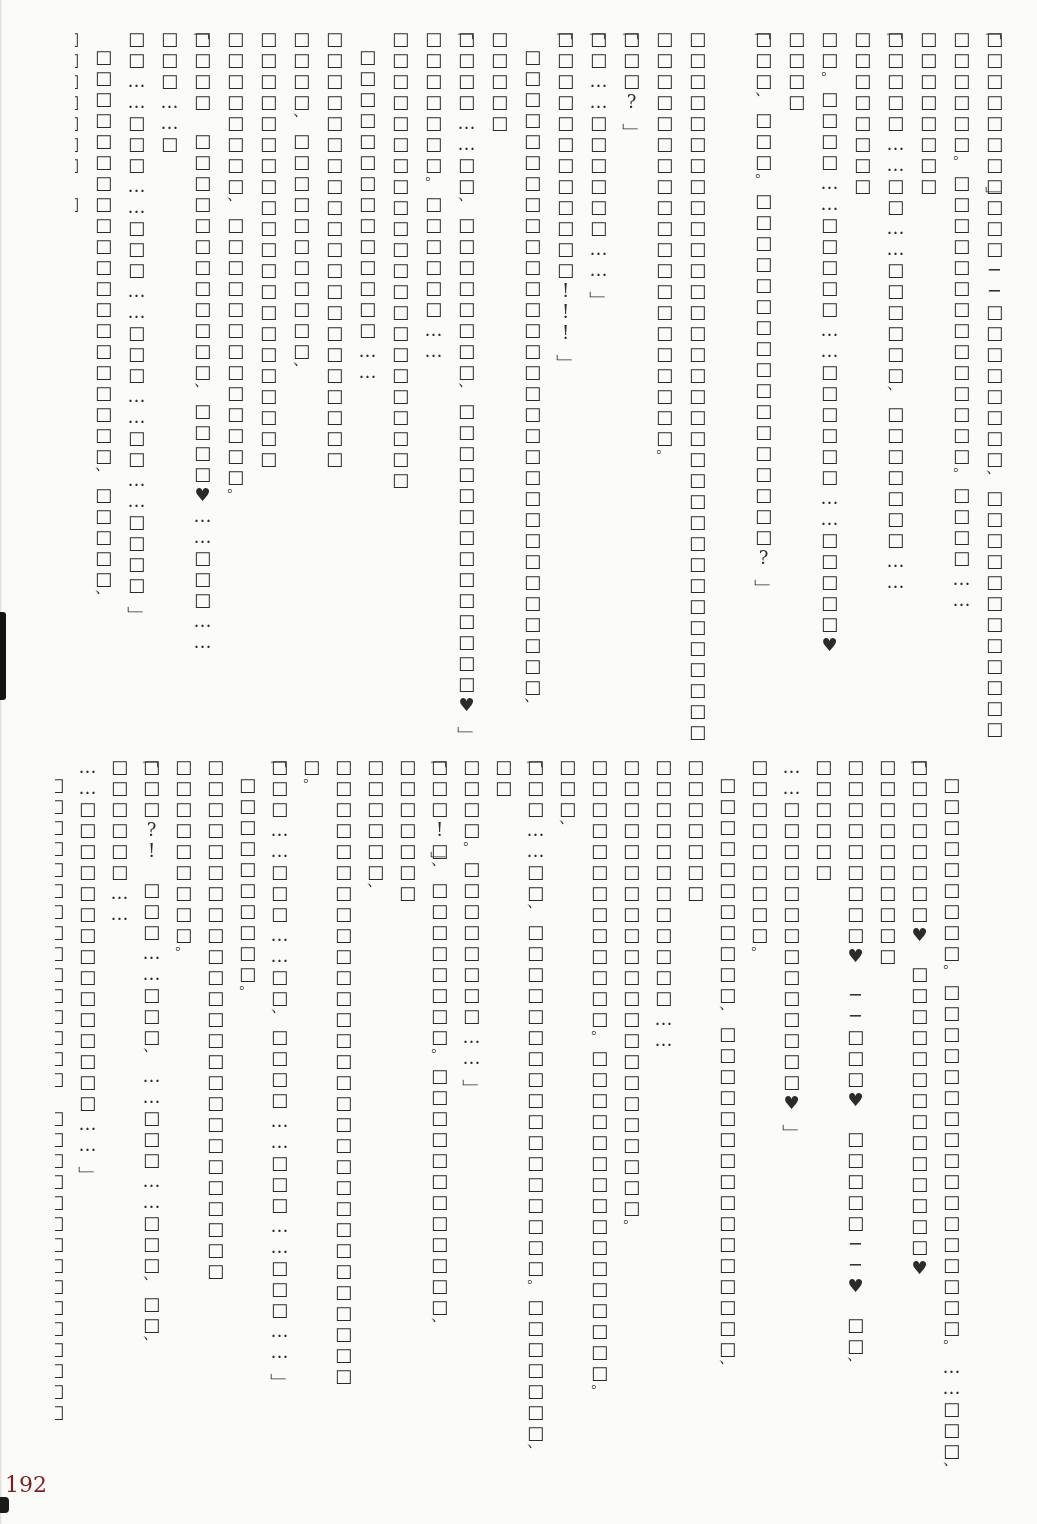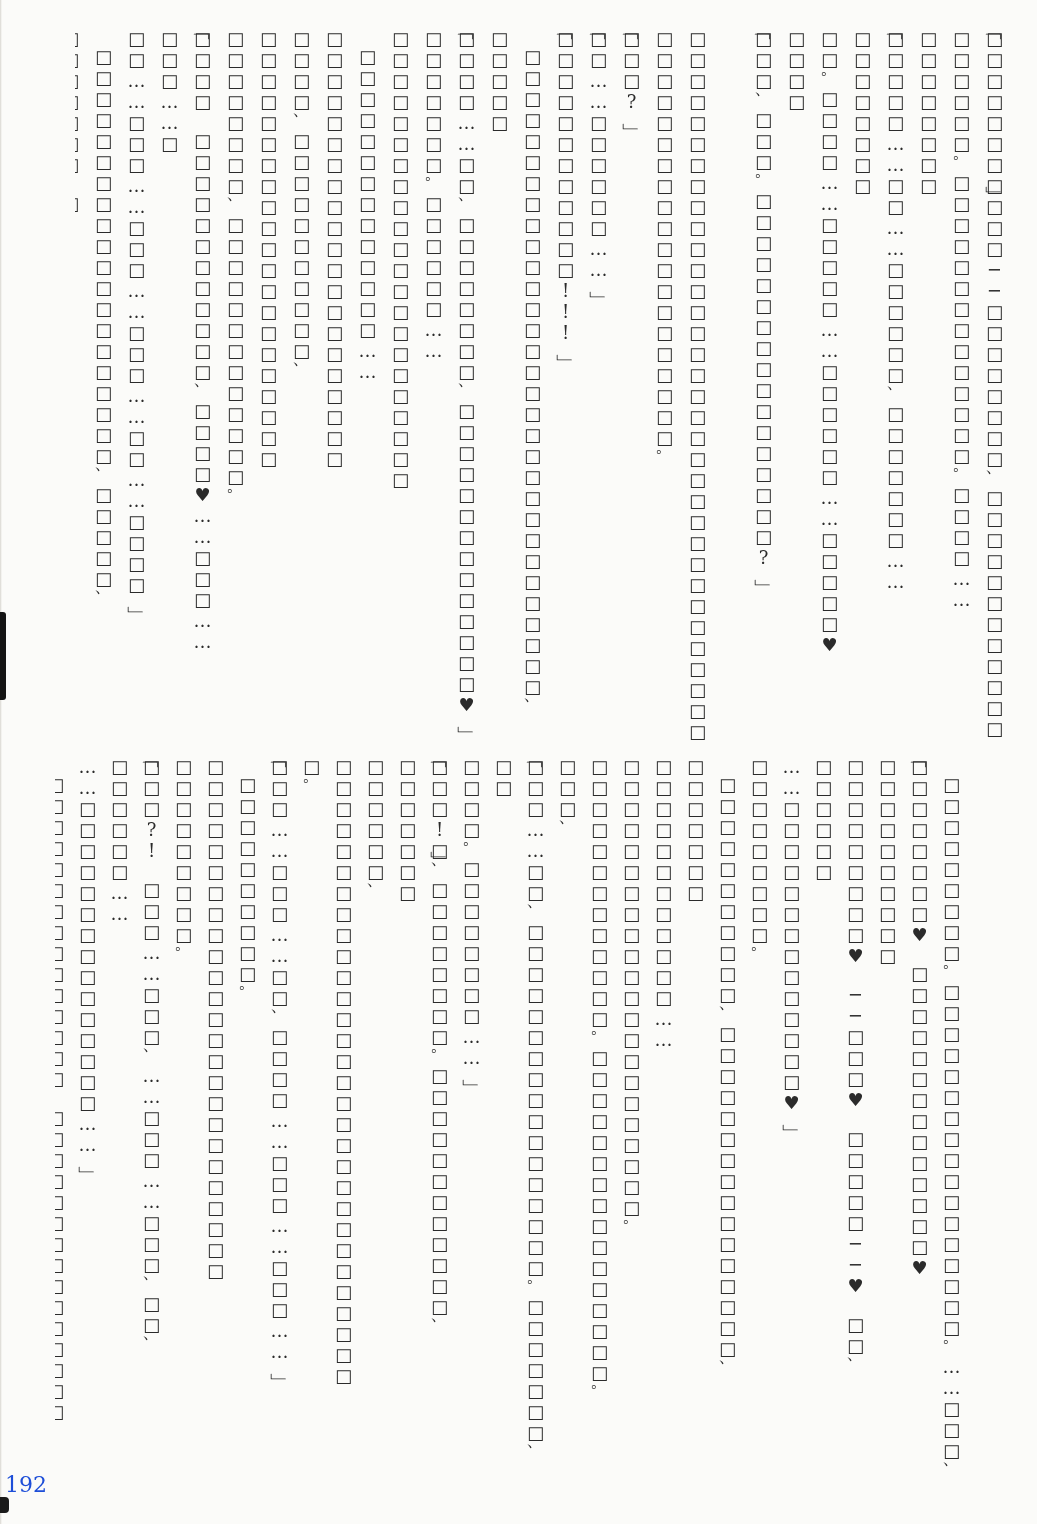--- a/index.html
+++ b/index.html
@@ -28,21 +28,21 @@
   }
   .band-bottom{
     top:756px;right:70px;
     height:724px;width:912px;
     line-height:32px;
   }
   .page-number{
     position:absolute;
     left:5px;top:1472px;
     font-size:22px;
-    color:#1d4ed8;
+    color:#7f1d1d;
     font-family:"DejaVu Serif","Liberation Serif",serif;
   }
   .scan-smudge-left{
     position:absolute;
     left:0;top:612px;
     width:6px;height:88px;
     background:#141414;
     border-radius:0 3px 3px 0;
     filter:blur(0.5px);
   }

